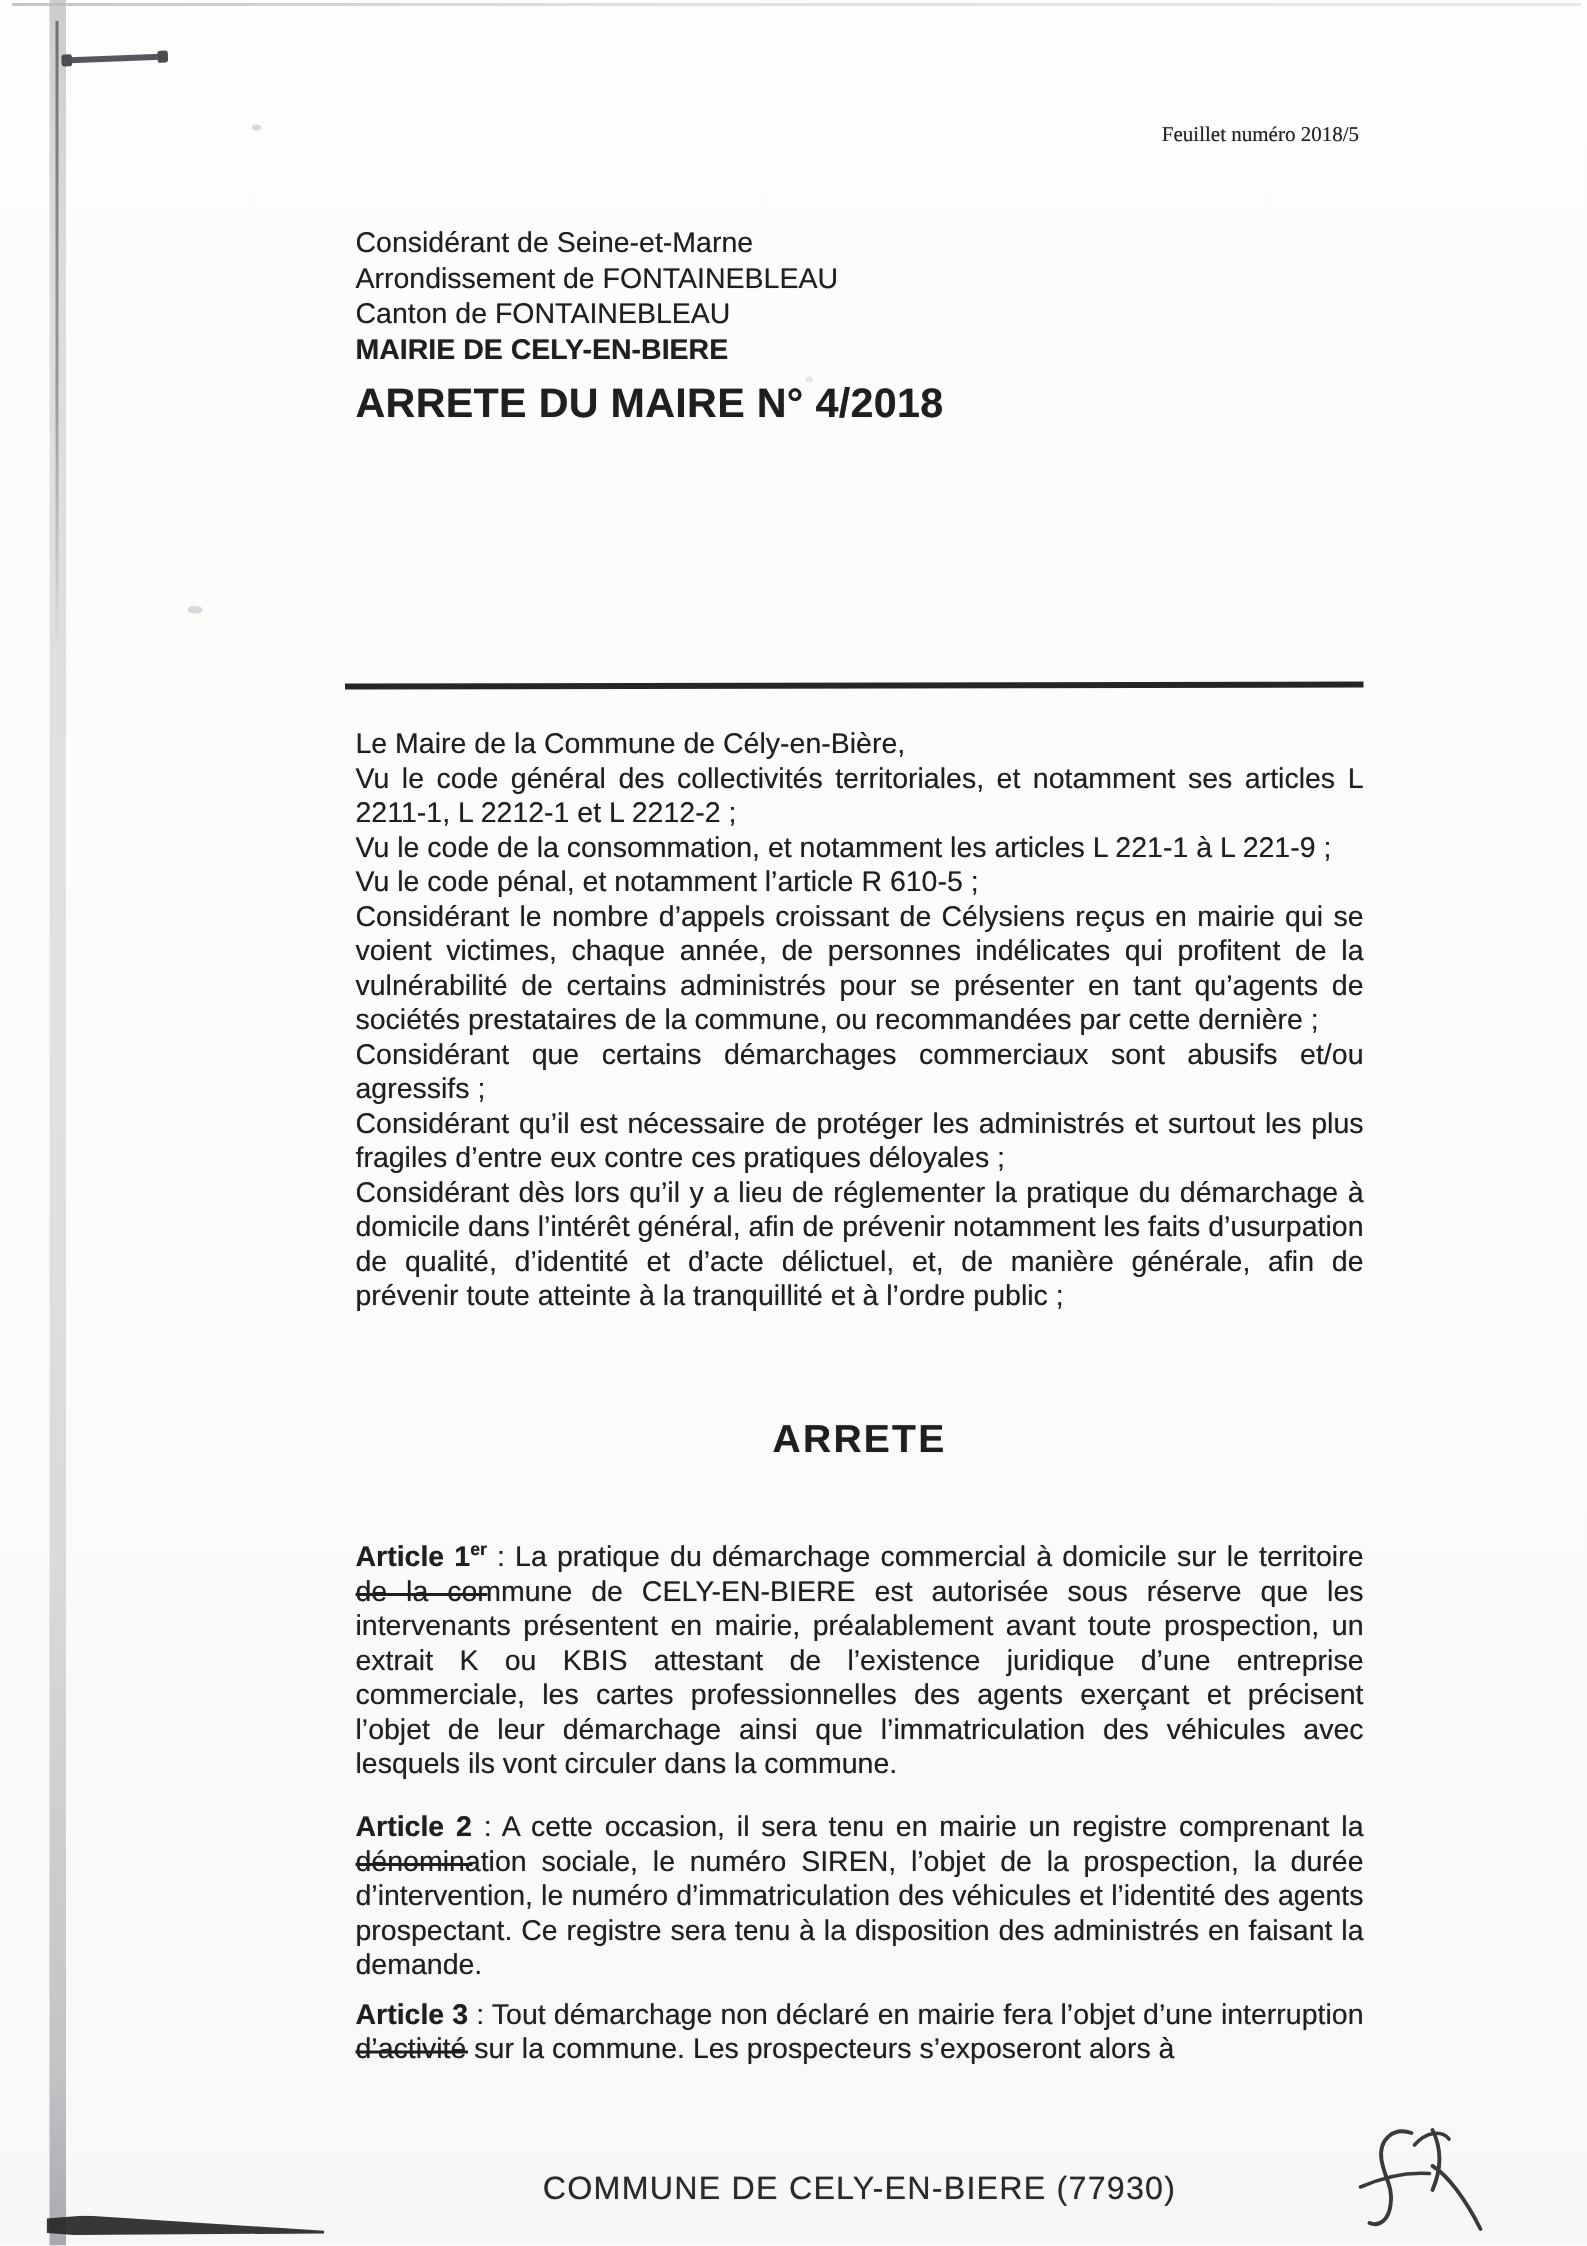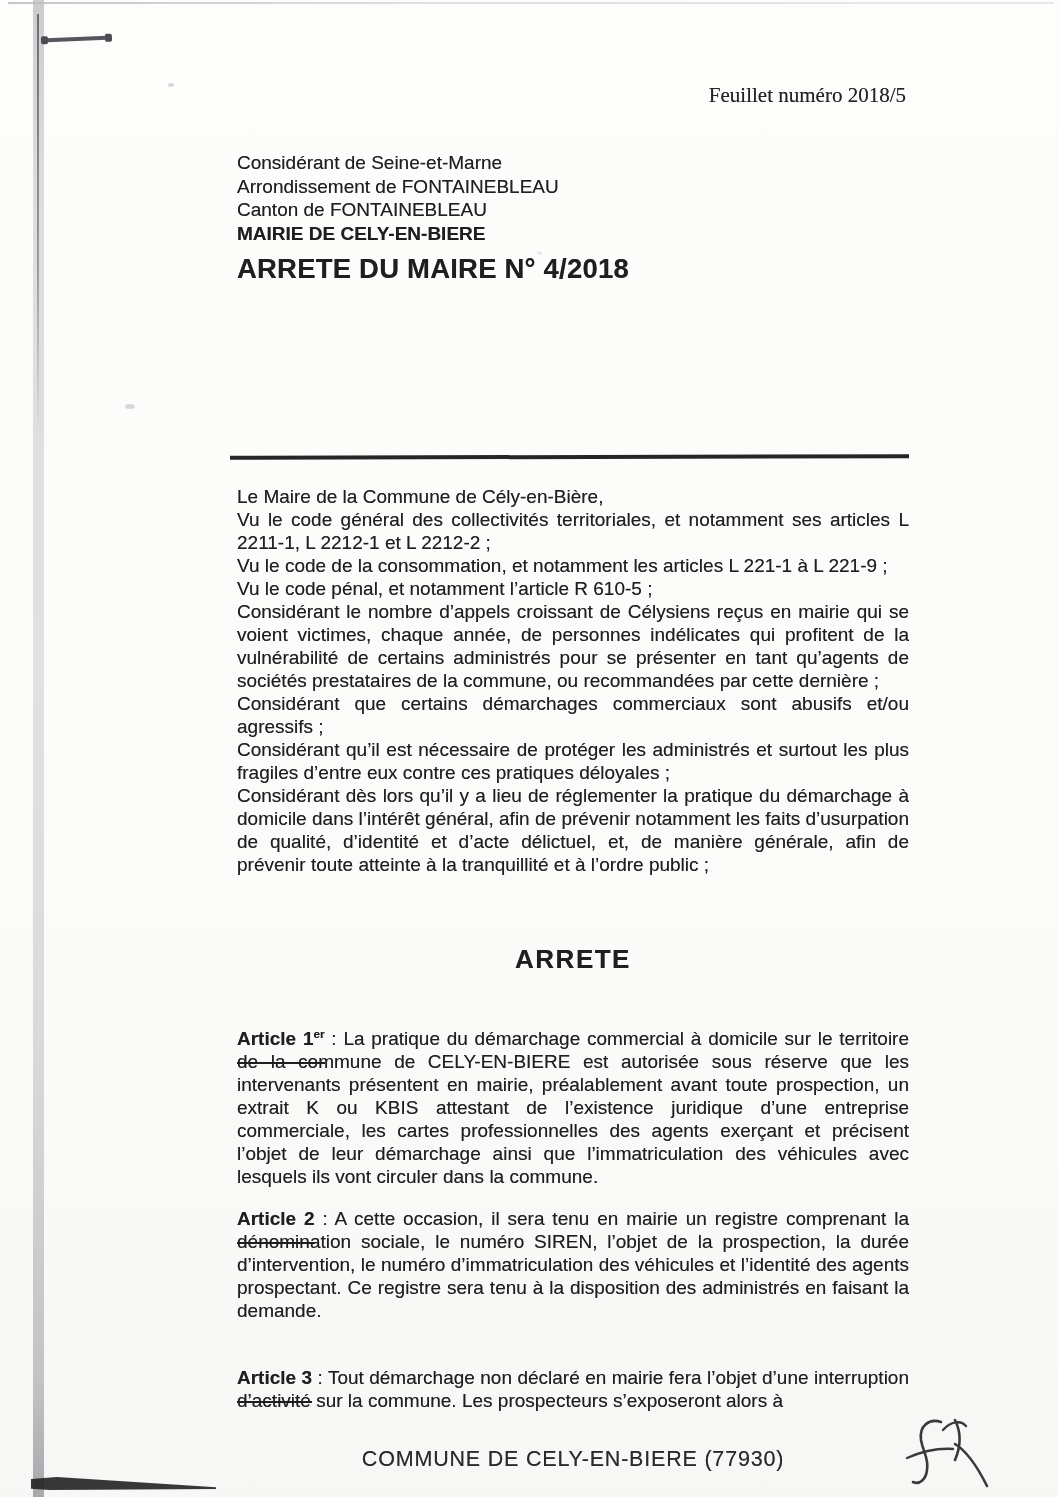--- a/index.html
+++ b/index.html
@@ -50,21 +50,21 @@
   .speck { position: absolute; background: #c9c9cc; border-radius: 50%; opacity: .7; }
   .speck-a { left: 125px; top: 404px; width: 10px; height: 5px; }
   .speck-b { left: 168px; top: 83px;  width: 6px;  height: 4px; }
   .speck-c { left: 537px; top: 251px; width: 5px;  height: 4px; opacity: .4; }
 
   
   .ink { text-shadow: 0 0 .5px rgba(20,20,20,.55); }
   .sheet-number {
     position: absolute; top: 83px; right: 152px;
     font-family: "Liberation Serif", serif;
-    font-size: 21px; color: #242424;
+    font-size: 14px; color: #242424;
   }
   .header-block {
     position: absolute; left: 237px; top: 151px;
     font-size: 19px; line-height: 23.5px;
   }
   .header-block .b { font-weight: bold; }
   .doc-title {
     position: absolute; left: 237px; top: 253px;
     font-size: 27.5px; font-weight: bold; letter-spacing: .2px; text-align: right;
   }
@@ -86,21 +86,21 @@
   .arrete-heading {
     position: absolute; left: 237px; top: 944px; width: 672px;
     text-align: center; font-size: 26px; font-weight: bold; letter-spacing: 1.5px;
   }
   .article {
     position: absolute; left: 237px; width: 672px;
     font-size: 19px; line-height: 23px; text-align: justify;
   }
   .article-1 { top: 1008px; }
   .article-2 { top: 1188px; }
-  .article-3 { top: 1347px; }
+  .article-3 { top: 1313px; }
   .article .lead {
     font-weight: bold;
     border-bottom: 2px solid #1f1f1f;
     padding-bottom: 13px;
   }
   .article sup { font-size: .62em; vertical-align: super; line-height: 0; }
   .footer-line {
     position: absolute; left: 237px; top: 1447px; width: 672px;
     text-align: center;
     font-family: Liberation Sans, sans-serif;

